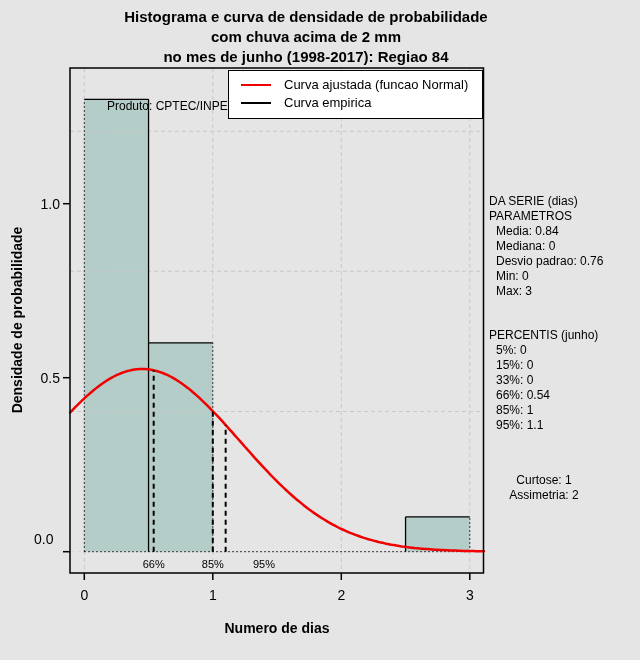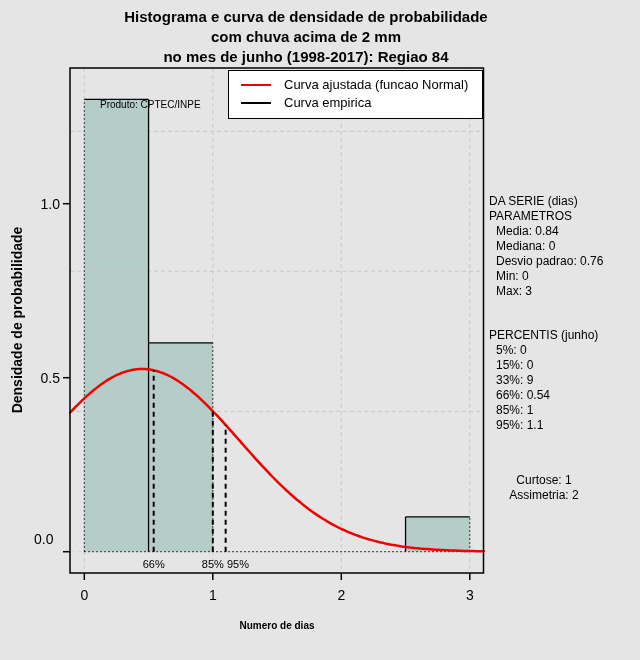--- a/index.html
+++ b/index.html
@@ -4,24 +4,24 @@
 <style>
   html,body{margin:0;padding:0;background:#fff;}
   body{font-family:"Liberation Sans",sans-serif;color:#000;}
   #fig{position:relative;width:640px;height:660px;background:#e5e5e5;overflow:hidden;}
   #plot-svg{position:absolute;left:0;top:0;z-index:1;}
   #labels{position:absolute;left:0;top:0;width:640px;height:660px;z-index:4;pointer-events:none;}
   .lbl{position:absolute;font-size:14px;white-space:nowrap;}
   .pct{font-size:11px;}
   .title-line{position:absolute;left:0;width:612px;text-align:center;font-weight:bold;font-size:15px;line-height:20px;}
   #title-1{top:7px;} #title-2{top:27px;} #title-3{top:47px;}
-  #watermark{position:absolute;left:100px;top:99px;font-size:10px;z-index:6;white-space:nowrap;}
+  #watermark{position:absolute;left:107px;top:99px;font-size:12px;z-index:6;white-space:nowrap;}
   #ylabel{position:absolute;left:17px;top:320px;transform:translate(-50%,-50%) rotate(-90deg);
           font-weight:bold;font-size:14px;white-space:nowrap;}
-  #xlabel{position:absolute;left:127px;top:620px;width:300px;text-align:center;font-weight:bold;font-size:10px;}
+  #xlabel{position:absolute;left:127px;top:620px;width:300px;text-align:center;font-weight:bold;font-size:14px;}
   #legend{position:absolute;left:228px;top:70px;width:253px;height:47px;background:#fff;
           border:1.5px solid #000;z-index:5;}
   .legend-row{position:absolute;left:12px;display:flex;align-items:center;gap:13px;height:15px;}
   #legend-row-fitted{top:6px;} #legend-row-empirical{top:24px;}
   .legend-line{width:30px;height:0;border-top:2.5px solid #000;flex:0 0 30px;}
   .legend-text{font-size:13px;white-space:nowrap;}
   .panel{position:absolute;font-size:12px;line-height:15px;white-space:nowrap;z-index:4;}
   #panel-parametros{left:489px;top:194px;}
   #panel-percentis{left:489px;top:328px;}
   #panel-momentos{left:479px;top:473px;width:130px;text-align:center;line-height:14.5px;}
@@ -97,21 +97,21 @@
         <div class="panel-line indent">Min: 0</div>
         <div class="panel-line indent">Max: 3</div>
       </div>
   </div>
 
   <div id="panel-percentis" class="panel">
     <div class="panel-line">PERCENTIS (junho)</div>
     <div id="percentis-items">
         <div class="panel-line indent">5%: 0</div>
         <div class="panel-line indent">15%: 0</div>
-        <div class="panel-line indent">33%: 9</div>
+        <div class="panel-line indent">33%: 0</div>
         <div class="panel-line indent">66%: 0.54</div>
         <div class="panel-line indent">85%: 1</div>
         <div class="panel-line indent">95%: 1.1</div>
       </div>
   </div>
 
   <div id="panel-momentos" class="panel">
     <div id="momentos-items">
         <div class="panel-line">Curtose: 1</div>
         <div class="panel-line">Assimetria: 2</div>
@@ -121,15 +121,15 @@
   <div id="labels">
       <div class="lbl" style="left: 69.3px; top: 587px; width: 30px; text-align: center;">0</div>
       <div class="lbl" style="left: 197.8px; top: 587px; width: 30px; text-align: center;">1</div>
       <div class="lbl" style="left: 326.3px; top: 587px; width: 30px; text-align: center;">2</div>
       <div class="lbl" style="left: 454.8px; top: 587px; width: 30px; text-align: center;">3</div>
       <div class="lbl" style="left: 34px; top: 531px; width: 26px; text-align: left;">0.0</div>
       <div class="lbl" style="left: 34px; top: 369.7px; width: 26px; text-align: right;">0.5</div>
       <div class="lbl" style="left: 34px; top: 195.7px; width: 26px; text-align: right;">1.0</div>
       <div class="lbl pct" style="left: 138.69px; top: 558px; width: 30px; text-align: center;">66%</div>
       <div class="lbl pct" style="left: 197.8px; top: 558px; width: 30px; text-align: center;">85%</div>
-      <div class="lbl pct" style="left: 223px; top: 558px; width: 30px; text-align: center;">95%</div>
+      <div class="lbl pct" style="left: 209px; top: 558px; width: 30px; text-align: right; padding-left: 36px;">95%</div>
     </div>
 </div>
 
 </body></html>

